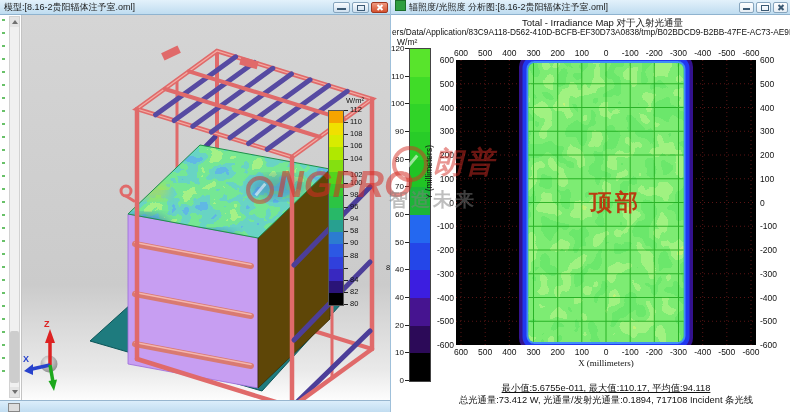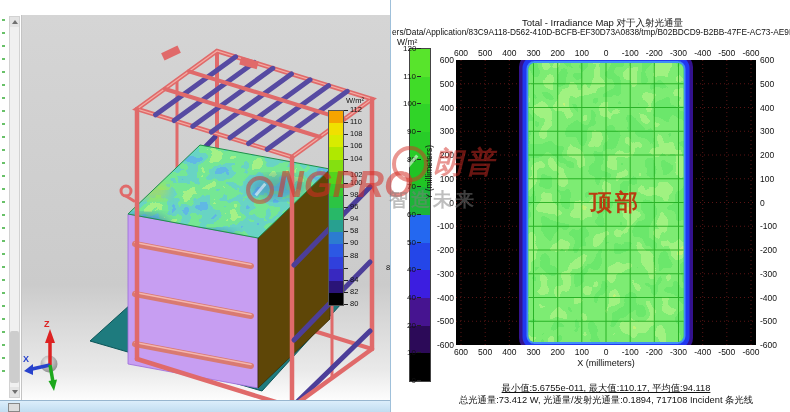--- a/index.html
+++ b/index.html
@@ -52,34 +52,34 @@
   .l-tick{position:absolute;left:0;width:4px;height:1px;background:#222;}
   .l-lab{position:absolute;left:6px;font-size:7.5px;color:#111;line-height:8px;}
   
   .rcontent{position:absolute;left:0;right:0;top:15px;bottom:0;background:#fff;overflow:hidden;}
   .h1{position:absolute;top:2px;left:12px;width:100%;text-align:center;font-size:9.5px;color:#111;}
   .h2{position:absolute;top:12px;left:1px;width:100%;font-size:8.3px;color:#111;
     white-space:nowrap;overflow:hidden;}
   .rt{position:absolute;left:6px;top:22px;font-size:8.5px;color:#111;}
   #rcb{position:absolute;left:0;top:33px;width:40px;height:340px;}
   #rcb-sw{position:absolute;left:18px;top:0;width:20px;height:332px;border:1px solid #444;box-sizing:content-box;}
-  #rcb-lb{position:absolute;left:12px;top:0;width:18px;height:332px;}
+  #rcb-lb{position:absolute;left:0;top:0;width:18px;height:332px;}
   .r-tick{position:absolute;left:14px;width:4px;height:1px;background:#222;}
   .r-lab{position:absolute;left:0;width:13px;text-align:right;font-size:8px;color:#111;line-height:9px;}
   .xt{position:absolute;left:65px;width:300px;height:10px;}
   #xt-top{top:33px;} #xt-bot{top:332px;}
   .xt .tick{position:absolute;width:28px;text-align:center;font-size:8.5px;color:#111;}
   .yt{position:absolute;top:45px;height:285px;}
   #yt-left{left:45px;width:18px;} #yt-right{left:367px;width:26px;}
   .yt .tick{position:absolute;width:100%;font-size:8.5px;color:#111;line-height:10px;}
   #yt-left .tick{text-align:right;} #yt-right .tick{text-align:left;padding-left:2px;box-sizing:border-box;}
   #plot{position:absolute;left:65px;top:45px;}
   .ylab{position:absolute;left:33px;top:130px;font-size:8.5px;color:#111;
     writing-mode:vertical-rl;transform:rotate(180deg);}
-  .xlab{position:absolute;left:65px;top:343px;width:300px;text-align:center;font-size:9px;color:#111;}
+  .xlab{position:absolute;left:65px;top:343px;width:300px;text-align:center;font-size:9px;color:#111;font-family:Liberation Serif, serif;}
   .stats{position:absolute;left:55px;width:320px;text-align:center;font-size:9.3px;color:#111;white-space:nowrap;}
   .s1{top:367px;text-decoration:underline;} .s2{top:379px;}
   
   .wm{position:absolute;z-index:10;pointer-events:none;}
   .wm-logo{border-radius:50%;border:4px solid rgba(214,48,38,.5);box-sizing:border-box;}
   .wm-logo:after{content:"";position:absolute;left:45%;top:10%;width:3px;height:75%;
     background:rgba(255,255,255,.55);transform:rotate(40deg);}
   #wm-a-logo{left:246px;top:176px;width:28px;height:28px;}
   #wm-a-brand{left:277px;top:166px;font-size:37px;font-weight:bold;font-style:italic;
     color:rgba(212,44,36,.55);letter-spacing:0px;line-height:1;}
@@ -90,20 +90,35 @@
     color:rgba(212,44,36,.5);letter-spacing:2px;line-height:1;}
   #wm-b-slogan{left:389px;top:190px;font-size:19px;font-weight:bold;
     color:rgba(125,125,125,.5);letter-spacing:3px;line-height:1;}
 </style>
 </head>
 <body>
 
 <div id="screen">
 
   <div id="lw" class="window">
+    <div class="titlebar">
+      <span>模型:[8.16-2贵阳辐体注予室.oml]</span>
+      <span class="tbtns">
+        <span class="tb">
+            <span class="bar"></span>
+          </span>
+        <span class="tb">
+            <span class="box"></span>
+          </span>
+        <span class="tb close">
+            <span class="x1"></span>
+            <span class="x2"></span>
+          </span>
+      </span>
+    </div>
 
     <div class="tree">
       <div class="dashes"></div>
       <div class="sb">
         <span class="sb-up"></span>
         <span class="sb-thumb"></span>
         <span class="sb-dn"></span>
       </div>
     </div>
 
@@ -261,20 +276,35 @@
           </div>
       </div>
     </div>
 
     <div class="bottombar">
       <span class="mini-icon"></span>
     </div>
   </div>
 
   <div id="rw" class="window">
+    <div class="titlebar">
+      <span class="ticon"></span><span>辐照度/光照度 分析图:[8.16-2贵阳辐体注予室.oml]</span>
+      <span class="tbtns">
+        <span class="tb flat">
+            <span class="bar"></span>
+          </span>
+        <span class="tb flat">
+            <span class="box"></span>
+          </span>
+        <span class="tb flat">
+            <span class="x1"></span>
+            <span class="x2"></span>
+          </span>
+      </span>
+    </div>
 
     <div class="rcontent">
       <div class="h1">Total - Irradiance Map 对于入射光通量</div>
       <div class="h2">ers/Data/Application/83C9A118-D562-410D-BCFB-EF30D73A0838/tmp/B02BDCD9-B2BB-47FE-AC73-AE9D4E33</div>
       <div class="rt">W/m²</div>
 
       <div id="rcb">
         <div id="rcb-sw">
             <div style="height: 27.6667px; background: rgb(88, 228, 44);"></div>
             <div style="height: 27.6667px; background: rgb(64, 220, 40);"></div>

